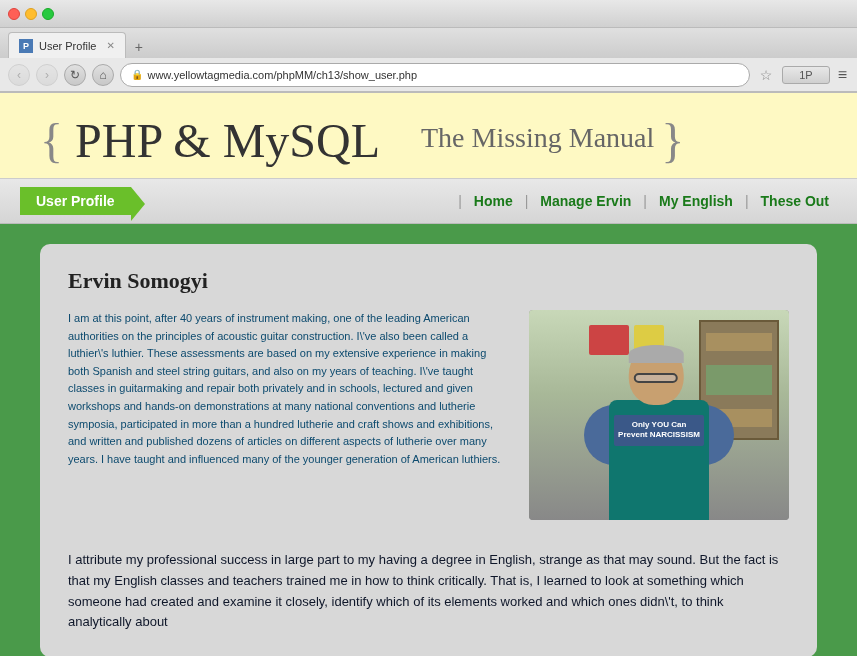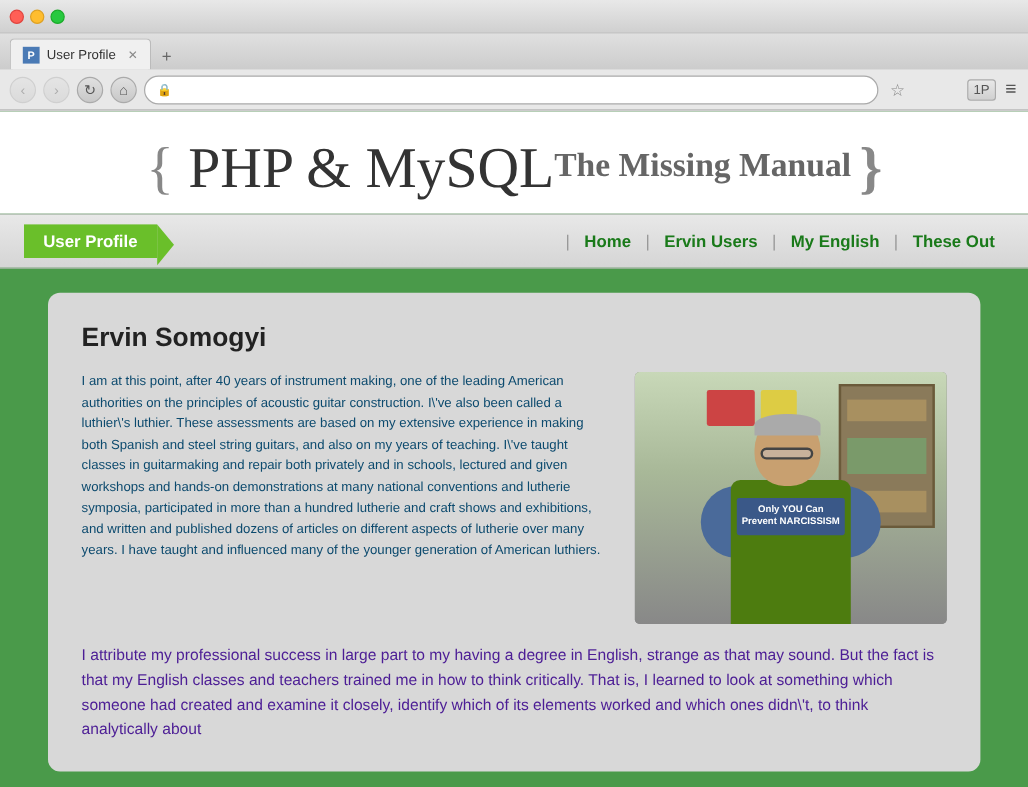--- a/index.html
+++ b/index.html
@@ -148,59 +148,59 @@
       cursor: pointer;
       padding: 0 4px;
     }
 
     .ext-btn {
       font-size: 11px;
       color: #555;
       background: linear-gradient(to bottom, #e8e8e8, #d0d0d0);
       border: 1px solid #aaa;
       border-radius: 3px;
-      padding: 2px 4px;
-      cursor: pointer;
-      margin-left: 42px;
+      padding: 2px 16px;
+      cursor: pointer;
     }
 
     .menu-btn {
       font-size: 16px;
       color: #555;
       cursor: pointer;
       padding: 0 2px;
     }
 
     
     .page-wrapper {
       background: #4a9a4a;
       padding: 0;
     }
 
     .header-area {
-      background: #ffffff;
+      background: #fef9c3;
       padding: 20px 40px 10px;
       display: flex;
       align-items: center;
-      justify-content: center;
+      justify-content: flex-start;
     }
 
     .site-title-left {
       font-size: 48px;
       font-weight: normal;
       color: #333;
       font-family: Georgia, serif;
     }
 
     .site-title-right {
       font-size: 28px;
-      font-weight: bold;
+      font-weight: normal;
       color: #666;
       font-family: Georgia, serif;
       text-align: right;
+      margin-left: 41px;
     }
 
     .brace {
       color: #888;
       font-family: Georgia, serif;
     }
 
     
     .nav-bar {
       background: linear-gradient(to bottom, #e8e8e8, #d5d5d5);
@@ -265,21 +265,21 @@
       background: #d8d8d8;
       border-radius: 10px;
       padding: 24px 28px;
     }
 
     .profile-name {
       font-size: 22px;
       font-weight: bold;
       color: #222;
       margin-bottom: 16px;
-      font-family: Liberation Sans, sans-serif;
+      font-family: Liberation Serif, serif;
     }
 
     .profile-body {
       display: flex;
       gap: 20px;
     }
 
     .profile-bio {
       flex: 1;
       font-size: 11px;
@@ -347,42 +347,42 @@
       z-index: 5;
     }
 
     .body-torso {
       position: absolute;
       top: 90px;
       left: 50%;
       transform: translateX(-50%);
       width: 100px;
       height: 120px;
-      background: #4d7c0f;
+      background: #0f766e;
       border-radius: 8px 8px 0 0;
       z-index: 4;
     }
 
     .arms {
       position: absolute;
       top: 95px;
       left: 50%;
       transform: translateX(-50%);
       width: 150px;
       height: 60px;
       background: #4a6a9a;
       border-radius: 30px;
       z-index: 3;
     }
 
     .second-bio {
-      margin-top: 16px;
+      margin-top: 30px;
       font-size: 13px;
       line-height: 1.6;
-      color: #4c1d95;
+      color: #0f172a;
     }
   </style>
 </head>
 <body>
 
 <div class="browser-chrome">
 
   <div class="title-bar">
     <div class="traffic-lights">
       <div class="traffic-light red"></div>
@@ -400,20 +400,21 @@
     <div class="tab-new">+</div>
   </div>
 
   <div class="address-bar-row">
     <div class="nav-btn disabled">‹</div>
     <div class="nav-btn disabled">›</div>
     <div class="nav-btn">↻</div>
     <div class="nav-btn">⌂</div>
     <div class="address-bar">
       <span class="lock-icon">🔒</span>
+      <span>www.yellowtagmedia.com/phpMM/ch13/show_user.php</span>
     </div>
     <div class="bookmark-btn">☆</div>
     <div class="ext-btn">1P</div>
     <div class="menu-btn">≡</div>
   </div>
 </div>
 
 <div class="page-wrapper">
 
   <div class="header-area">
@@ -430,21 +431,21 @@
       </span>
     </div>
   </div>
 
   <div class="nav-bar">
     <div class="breadcrumb-pill">User Profile</div>
     <nav class="nav-links">
       <span class="nav-sep">|</span>
       <a class="nav-link" href="#">Home</a>
       <span class="nav-sep">|</span>
-      <a class="nav-link" href="#">Ervin Users</a>
+      <a class="nav-link" href="#">Manage Ervin</a>
       <span class="nav-sep">|</span>
       <a class="nav-link" href="#">My English</a>
       <span class="nav-sep">|</span>
       <a class="nav-link" href="#">These Out</a>
     </nav>
   </div>
 
   <div class="content-wrapper">
     <div class="profile-card">
 

